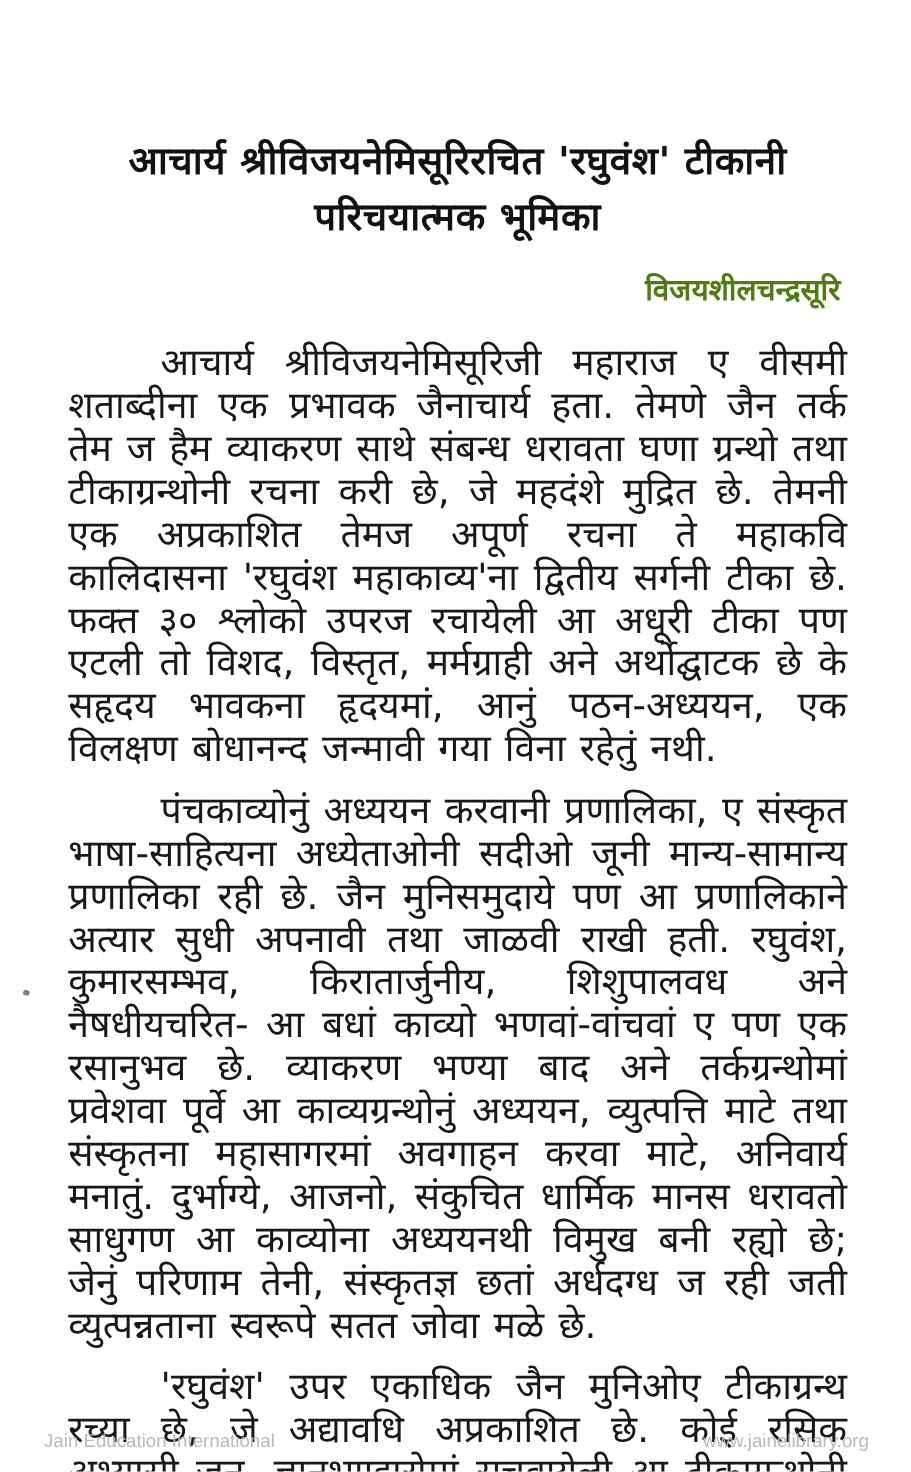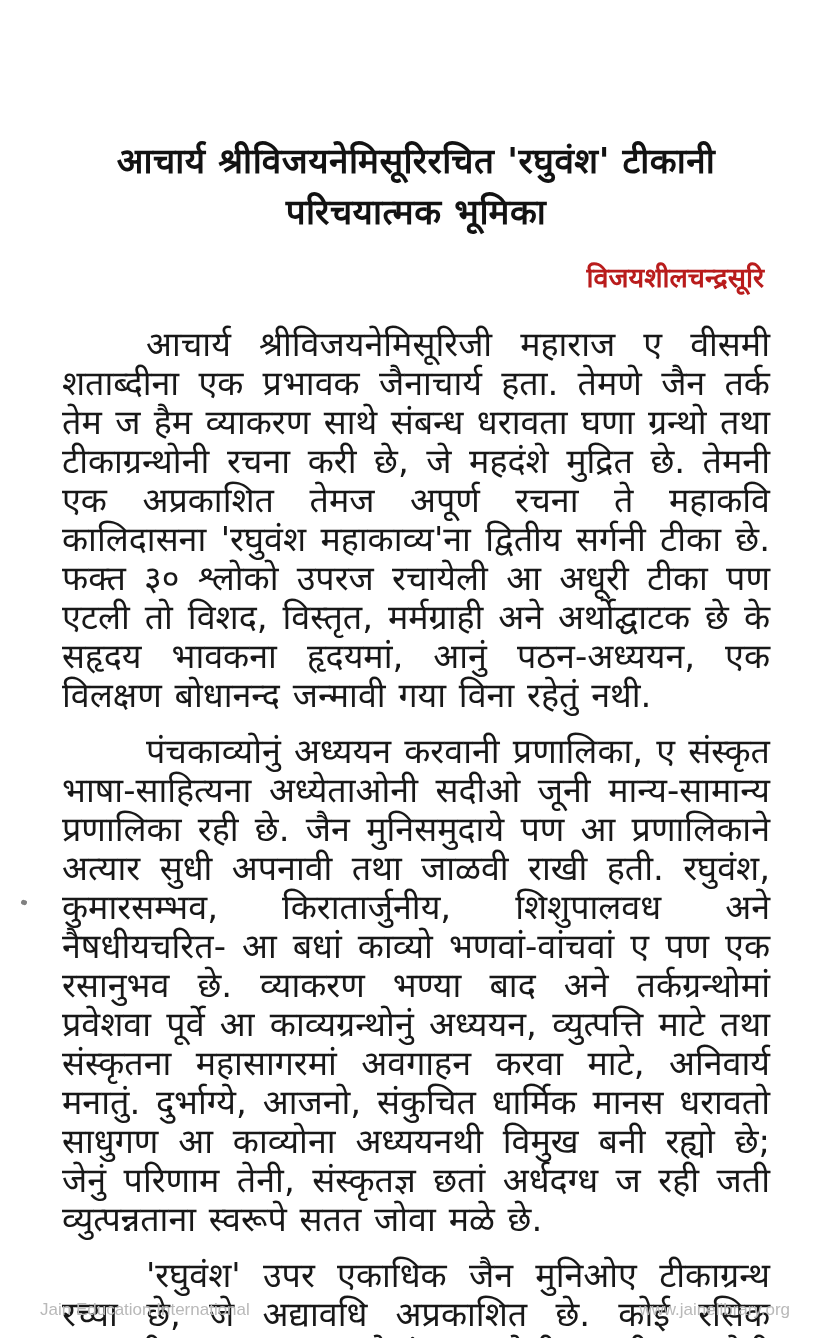--- a/index.html
+++ b/index.html
@@ -20,28 +20,28 @@
     left: 62px;
     top: 122px;
     width: 708px;
   }
   .title {
     text-align: center;
     font-size: 35px;
     font-weight: 700;
     line-height: 1.45;
     color: #121212;
-    margin: 14px;
+    margin: 0;
     letter-spacing: 0.5px;
   }
   .author {
     text-align: right;
     font-size: 27px;
     font-weight: 700;
-    color: #b91c1c;
+    color: #4d7c0f;
     margin: 20px 6px 0 0;
   }
   .body-text {
     margin-top: 30px;
   }
   .body-text p {
     font-size: 34px;
     line-height: 39px;
     text-align: justify;
     text-indent: 84px;

